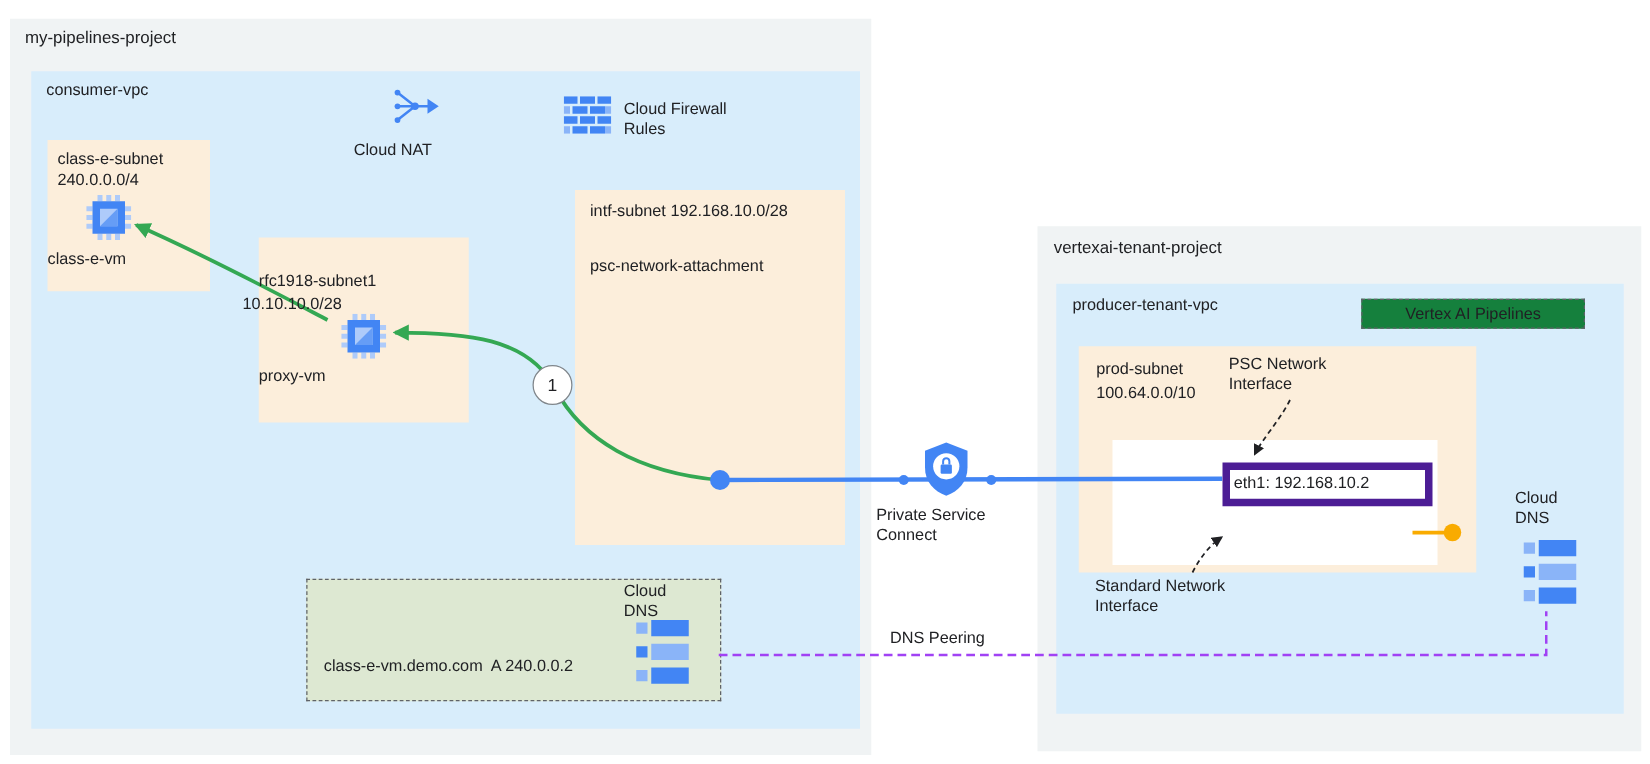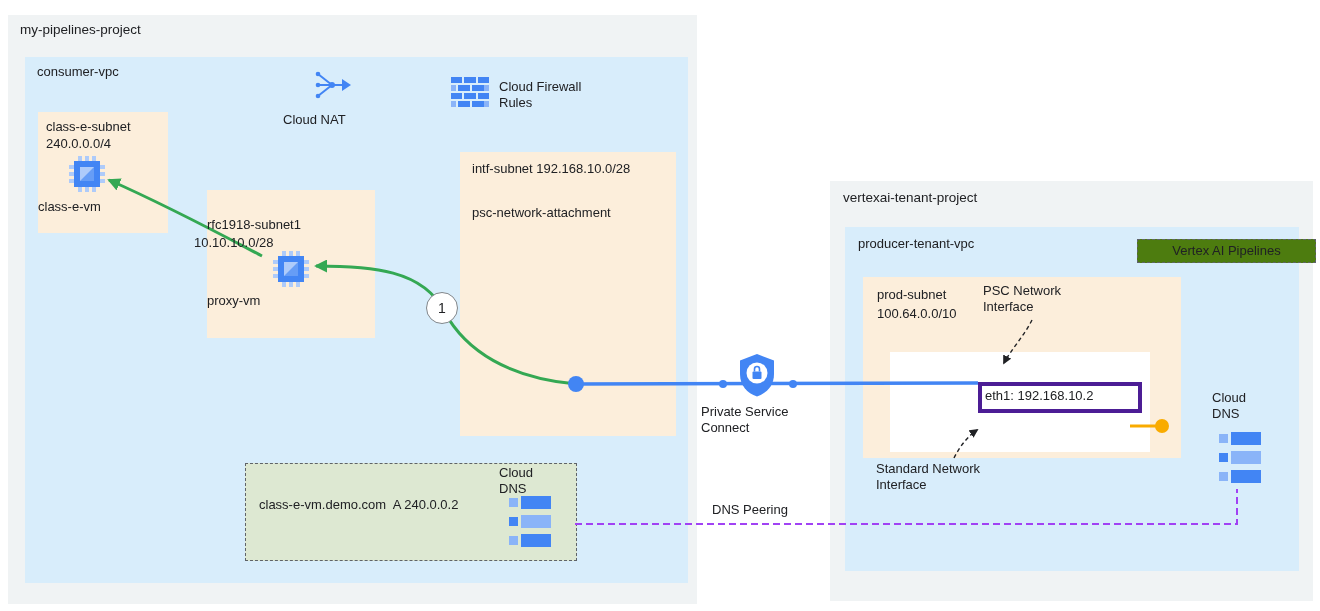--- a/index.html
+++ b/index.html
@@ -4,31 +4,31 @@
 <style>
   html,body{margin:0;padding:0;background:#ffffff;}
   body{font-family:"Liberation Sans",sans-serif;color:#202124;}
   .canvas{position:relative;width:1320px;height:611px;background:#ffffff;overflow:hidden;font-size:13px;line-height:16px;padding-left:16px;}
   .box{position:absolute;}
   .project{background:#f0f3f4;z-index:0;}
   .vpc{background:#d8edfb;z-index:1;}
   .subnet{background:#fceedb;z-index:2;}
   .nicbox{position:absolute;background:#ffffff;z-index:2;}
   .dnszone{position:absolute;background:#dde8d2;border:1.5px dashed #5f6368;z-index:2;}
-  .badge{position:absolute;background:#4d7c0f;border:1.5px dashed #5f6368;text-align:center;z-index:3;margin-left:48px;}
+  .badge{position:absolute;background:#15803d;border:1.5px dashed #5f6368;text-align:center;z-index:3;}
   .label{position:absolute;z-index:6;}
   .title{font-size:13.5px;}
   .tc{text-align:left;}
   .ml{white-space:pre-line;}
   .rec{white-space:pre-wrap;}
   .icon{position:absolute;z-index:5;line-height:0;}
   svg.overlay{position:absolute;left:0;top:0;z-index:4;pointer-events:none;}
   .circle-marker{position:absolute;z-index:6;width:30px;height:30px;border-radius:50%;background:#ffffff;border:1.5px solid #80868b;text-align:center;line-height:30px;font-size:14px;}
   .eth{position:absolute;z-index:5;background:#ffffff;font-size:13px;line-height:18px;padding:1px 0 0 3px;white-space:nowrap;overflow:hidden;}
-  .eth1{border:4px solid #4c1d95;margin-top:12px;}
+  .eth1{border:6px solid #4c1d95;}
   .eth0{border:2px solid #f9ab00;}
 </style>
 </head>
 <body>
 
 <div class="canvas">
 
   <div class="box project" style="left:8px;top:15px;width:689px;height:589px"></div>
   <div class="label title" style="left:20px;top:22px">my-pipelines-project</div>
 
@@ -124,21 +124,21 @@
         <path d="M11 25 L25 11 V25 Z" fill="#669df6"></path>
     </svg>
   </div>
   <div class="label tc" style="left:207px;top:293px;width:168px">proxy-vm</div>
 
   <div class="box subnet" style="left:460px;top:152px;width:216px;height:284px"></div>
   <div class="label" style="left:472px;top:161px">intf-subnet 192.168.10.0/28</div>
   <div class="label" style="left:472px;top:205px">psc-network-attachment</div>
 
   <div class="dnszone" style="left:245px;top:463px;width:330px;height:96px"></div>
-  <div class="label rec" style="left:259px;top:497px">class-e-vm.demo.com  A 240.0.0.2</div>
+  <div class="label rec" style="left:259px;top:525px">class-e-vm.demo.com  A 240.0.0.2</div>
   <div class="label tc ml" style="left:499px;top:465px;width:62px">Cloud
 DNS</div>
   <div class="icon" style="left:507px;top:494px">
     <svg width="46" height="56" viewBox="0 0 46 56">
       <rect x="14" y="2" width="30" height="13" fill="#4285f4"></rect>
         <rect x="2" y="4" width="9" height="9" fill="#8ab4f8"></rect>
       <rect x="14" y="21" width="30" height="13" fill="#8ab4f8"></rect>
         <rect x="2" y="23" width="9" height="9" fill="#4285f4"></rect>
       <rect x="14" y="40" width="30" height="13" fill="#4285f4"></rect>
         <rect x="2" y="42" width="9" height="9" fill="#8ab4f8"></rect>

